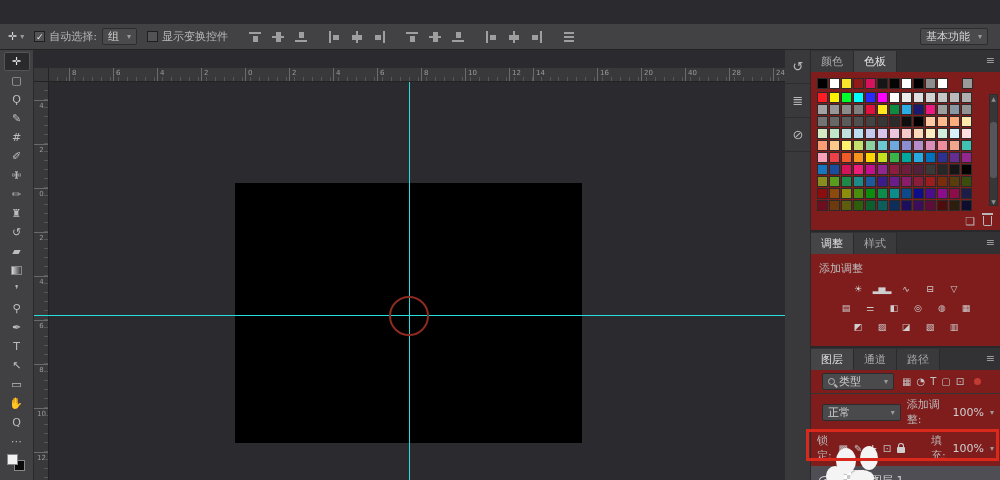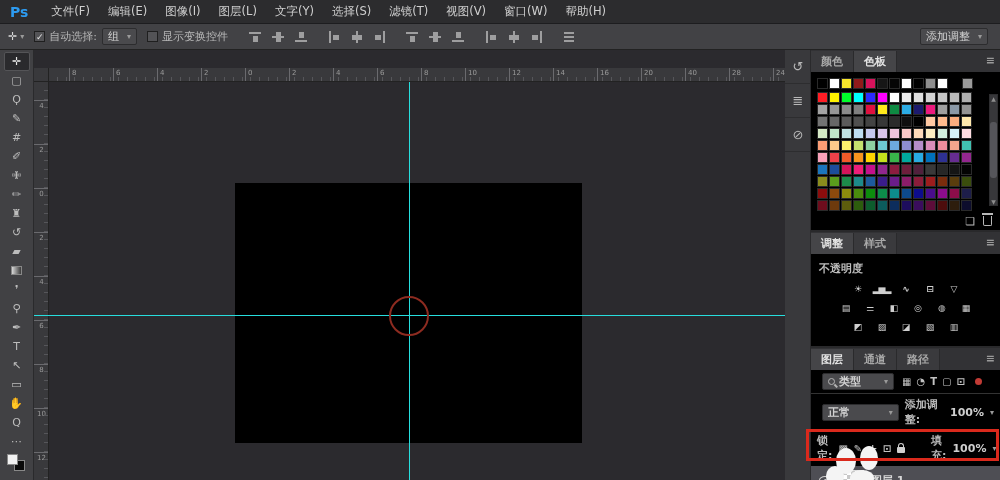--- a/index.html
+++ b/index.html
@@ -81,21 +81,21 @@
   .guide-h { position:absolute; top:247px; left:0; right:0; height:1px; background:#27dede; z-index:5; }
   #center-circle { position:absolute; left:355px; top:228px; width:40px; height:40px; border:2px solid #8d2b20;
     border-radius:50%; z-index:6; }
 
   
   #rightcol { position:absolute; left:785px; top:50px; width:215px; height:430px; background:#3d3d40; }
   #dockstrip { position:absolute; left:0; top:0; width:26px; height:430px; background:#39393c; border-right:1px solid #2a2a2c; }
   .dock-btn { width:26px; height:34px; display:flex; align-items:center; justify-content:center;
     color:#b8b8b8; font-size:13px; border-bottom:1px solid #2d2d2f; }
   #panelcol { position:absolute; left:26px; top:0; width:189px; height:430px; display:flex; flex-direction:column; }
-  .panel { background:#000000; border-bottom:2px solid #29292b;font-weight:bold; }
+  .panel { background:#7f1d1d; border-bottom:2px solid #29292b; }
   .tabbar { height:22px; background:#323235; display:flex; align-items:flex-end; position:relative; }
   .ptab { height:21px; padding:0 10px; display:flex; align-items:center; font-size:11px; color:#a8a8a8; background:#3a3a3d; border-right:1px solid #2a2a2c; }
   .ptab.active { background:#454548; color:#e2e2e2; }
   .panel-menu { position:absolute; right:5px; top:4px; color:#9a9a9a; font-size:11px; }
 
   
   #swatch-body { position:relative; padding:6px 6px 4px 6px; height:140px; }
   #swatch-recent { display:flex; gap:1px; margin-bottom:3px; }
   .sw { width:11px; height:11px; border:1px solid #2a2a2a; }
   .sw.extra { margin-left:13px; }
@@ -145,35 +145,20 @@
 
   
   #annotation-rect { position:absolute; left:806px; top:429px; width:193px; height:32px;
     border:3px solid #da291c; z-index:20; }
 </style>
 </head>
 <body>
 
 <div id="app" data-name="photoshop-window">
 
-  <div id="menubar" data-name="menu-bar">
-    <span id="ps-logo" data-name="ps-logo">Ps</span>
-    <div id="menu-items" data-name="menu-items" style="display: flex;">
-        <span class="menu-item" data-name="menu-item-0">文件(F)</span>
-        <span class="menu-item" data-name="menu-item-1">编辑(E)</span>
-        <span class="menu-item" data-name="menu-item-2">图像(I)</span>
-        <span class="menu-item" data-name="menu-item-3">图层(L)</span>
-        <span class="menu-item" data-name="menu-item-4">文字(Y)</span>
-        <span class="menu-item" data-name="menu-item-5">选择(S)</span>
-        <span class="menu-item" data-name="menu-item-6">滤镜(T)</span>
-        <span class="menu-item" data-name="menu-item-7">视图(V)</span>
-        <span class="menu-item" data-name="menu-item-8">窗口(W)</span>
-        <span class="menu-item" data-name="menu-item-9">帮助(H)</span>
-      </div>
-  </div>
 
   <div id="optionsbar" data-name="options-bar">
     <div id="move-tool-chip" data-name="tool-preset-chip">
       <span data-name="move-tool-icon">✛</span>
       <span class="chev" data-name="chevron-down-icon">▾</span>
     </div>
     <span class="checkbox" id="cb-auto" data-name="auto-select-checkbox">✓</span>
     <span class="small-label" data-name="auto-select-label">自动选择:</span>
     <span class="dd" data-name="auto-select-target-dropdown">
       <span>组</span>
@@ -190,21 +175,21 @@
         <span class="ai" data-name="align-right-icon" data-icon="align-right"></span>
         <span class="ai group-gap" data-name="dist-top-icon" data-icon="dist-top"></span>
         <span class="ai" data-name="dist-vcenter-icon" data-icon="dist-vcenter"></span>
         <span class="ai" data-name="dist-bottom-icon" data-icon="dist-bottom"></span>
         <span class="ai group-gap" data-name="dist-left-icon" data-icon="dist-left"></span>
         <span class="ai" data-name="dist-hcenter-icon" data-icon="dist-hcenter"></span>
         <span class="ai" data-name="dist-right-icon" data-icon="dist-right"></span>
         <span class="ai group-gap" data-name="distribute-grid-icon" data-icon="distribute-grid"></span>
       </div>
     <span class="dd" id="workspace-dd" data-name="workspace-dropdown">
-      <span>添加调整</span>
+      <span>基本功能</span>
       <span class="chev" data-name="chevron-down-icon">▾</span>
     </span>
   </div>
 
 
   <div id="toolbar" data-name="tool-bar">
     <div id="tools" data-name="tools" style="display:flex;flex-direction:column;align-items:center;">
         <div class="tool selected" data-name="move-tool">
           <span data-name="move-tool-icon">✛</span>
         </div>
@@ -282,21 +267,21 @@
         <span class="rt-label" data-name="ruler-tick" style="left: 64px;">6</span>
         <span class="rt-label" data-name="ruler-tick" style="left: 108px;">4</span>
         <span class="rt-label" data-name="ruler-tick" style="left: 152px;">2</span>
         <span class="rt-label" data-name="ruler-tick" style="left: 196px;">0</span>
         <span class="rt-label" data-name="ruler-tick" style="left: 240px;">2</span>
         <span class="rt-label" data-name="ruler-tick" style="left: 284px;">4</span>
         <span class="rt-label" data-name="ruler-tick" style="left: 328px;">6</span>
         <span class="rt-label" data-name="ruler-tick" style="left: 372px;">8</span>
         <span class="rt-label" data-name="ruler-tick" style="left: 416px;">10</span>
         <span class="rt-label" data-name="ruler-tick" style="left: 460px;">12</span>
-        <span class="rt-label" data-name="ruler-tick" style="left: 504px;">14</span>
+        <span class="rt-label" data-name="ruler-tick" style="left: 484px;">14</span>
         <span class="rt-label" data-name="ruler-tick" style="left: 548px;">16</span>
         <span class="rt-label" data-name="ruler-tick" style="left: 592px;">20</span>
         <span class="rt-label" data-name="ruler-tick" style="left: 636px;">40</span>
         <span class="rt-label" data-name="ruler-tick" style="left: 680px;">28</span>
         <span class="rt-label" data-name="ruler-tick" style="left: 724px;">24</span>
       </div>
     <div id="ruler-left" data-name="ruler-left">
         <span class="rl-label" data-name="ruler-tick" style="top: 18px;">4</span>
         <span class="rl-label" data-name="ruler-tick" style="top: 62px;">2</span>
         <span class="rl-label" data-name="ruler-tick" style="top: 106px;">0</span>
@@ -506,21 +491,21 @@
         </div>
       </div>
 
       <div class="panel" id="adjust-panel" data-name="adjustments-panel">
         <div class="tabbar" id="adj-tabs" data-name="adjustments-tab-bar">
             <span class="ptab active" data-name="tab-调整">调整</span>
             <span class="ptab" data-name="tab-样式">样式</span>
             <span class="panel-menu" data-name="panel-menu-icon">≡</span>
           </div>
         <div id="adj-body">
-          <div id="adj-label" data-name="add-adjustment-label">不透明度</div>
+          <div id="adj-label" data-name="add-adjustment-label">添加调整</div>
           <div id="adj-rows">
               <div class="adj-row" data-name="adjustment-row">
                 <span class="adj-icon" data-name="brightness-contrast-icon">☀</span>
                 <span class="adj-icon" data-name="levels-icon">▂▅▂</span>
                 <span class="adj-icon" data-name="curves-icon">∿</span>
                 <span class="adj-icon" data-name="exposure-icon">⊟</span>
                 <span class="adj-icon" data-name="vibrance-icon">▽</span>
               </div>
               <div class="adj-row" data-name="adjustment-row">
                 <span class="adj-icon" data-name="hue-saturation-icon">▤</span>

